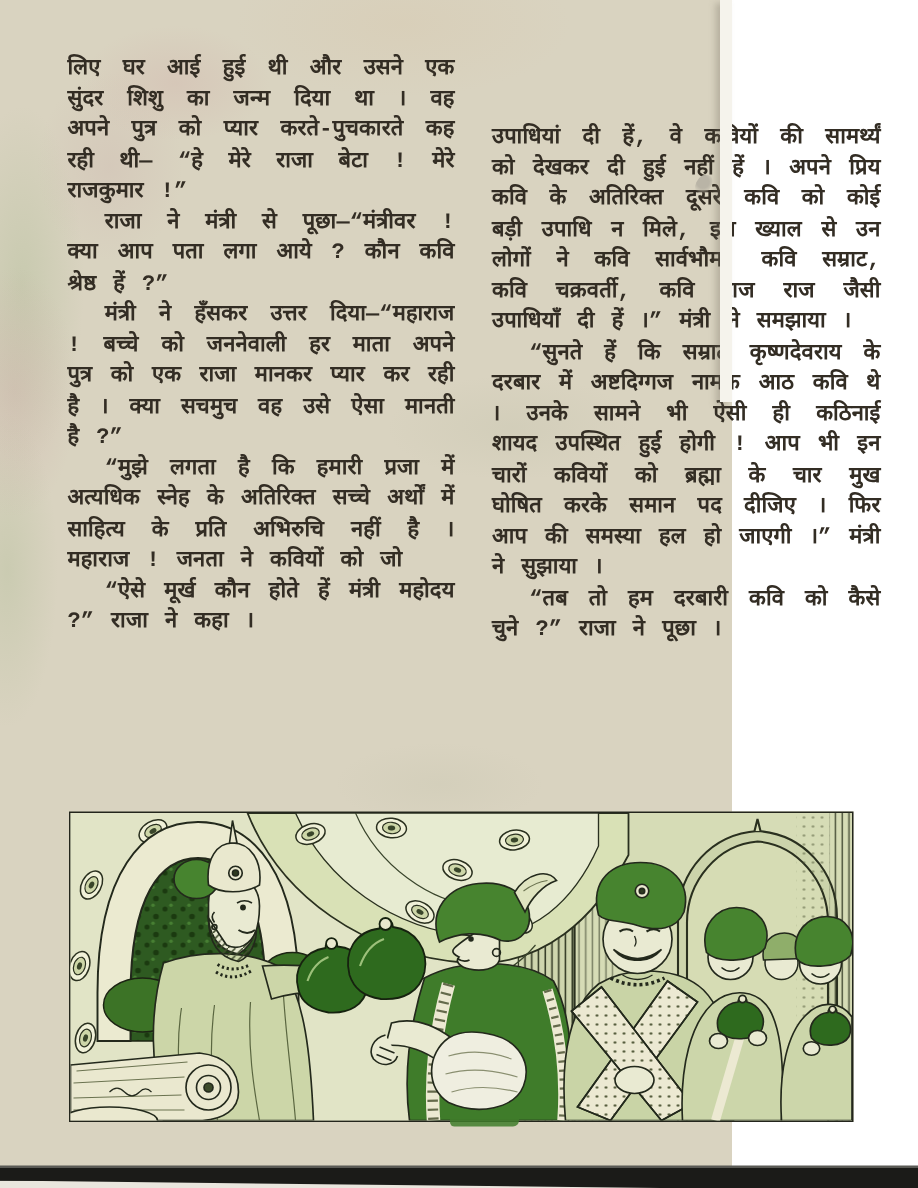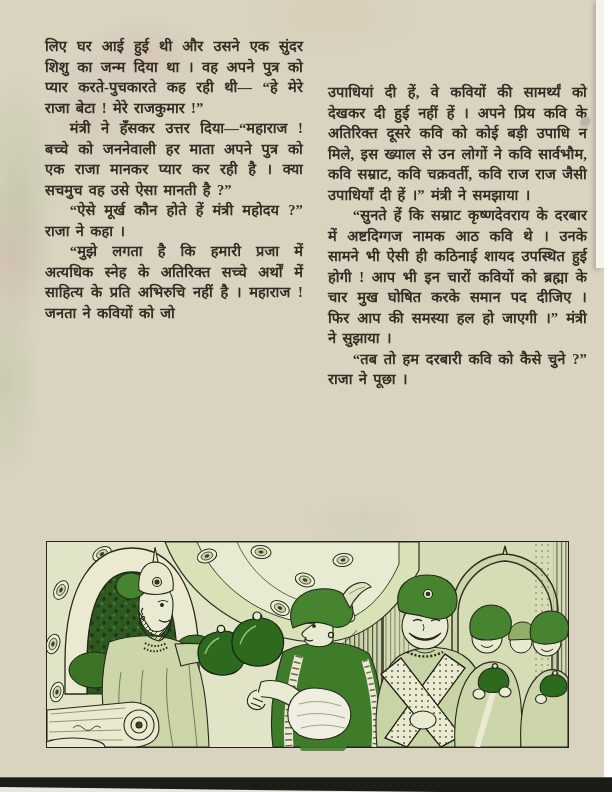--- a/index.html
+++ b/index.html
@@ -1,29 +1,29 @@
 <!DOCTYPE html>
 <html lang="hi"><head>
 <meta charset="utf-8">
 <style>
   html,body{margin:0;padding:0;}
   body{width:612px;height:792px;overflow:hidden;background:#ffffff;}
   .page{
-    position:relative;width:604px;height:792px;
+    position:relative;width:488px;height:792px;
     background:
       radial-gradient(90px 55px at 24% 7%, rgba(201,150,152,.20), rgba(201,150,152,0) 70%),
       radial-gradient(70px 90px at 15% 14%, rgba(186,140,150,.14), rgba(186,140,150,0) 70%),
       radial-gradient(60px 120px at 2% 33%, rgba(190,130,140,.18), rgba(190,130,140,0) 70%),
       radial-gradient(55px 160px at 3% 24%, rgba(150,175,125,.25), rgba(150,175,125,0) 75%),
       radial-gradient(45px 140px at 1% 48%, rgba(150,175,125,.22), rgba(150,175,125,0) 75%),
       radial-gradient(160px 70px at 55% 2%, rgba(215,195,165,.25), rgba(215,195,165,0) 70%),
       radial-gradient(120px 50px at 70% 36%, rgba(150,160,130,.10), rgba(150,160,130,0) 70%),
       radial-gradient(100px 40px at 60% 66%, rgba(150,160,130,.08), rgba(150,160,130,0) 70%),
       #d9d3c0;
-    font-family:Liberation Serif, serif;
+    font-family:Liberation Mono, monospace;
   }
   .col{
     position:absolute;top:36px;
     color:#332d24;
     font-size:14.6px;line-height:20.5px;
     text-align:justify;
     word-spacing:2.5px;letter-spacing:.1px;
     font-weight:600;
   }
   .col-left{left:45px;width:258px;}
@@ -60,23 +60,24 @@
     transform:rotate(25deg);
   }
 </style>
 </head>
 <body>
 
 <div class="page">
 
   <div class="col col-left">
     <p class="p-first">लिए घर आई हुई थी और उसने एक सुंदर शिशु का जन्म दिया था ।  वह अपने पुत्र को प्यार करते-पुचकारते कह रही थी— “हे मेरे राजा बेटा ! मेरे राजकुमार !”</p>
+    <p>राजा ने मंत्री से पूछा—“मंत्रीवर ! क्या आप पता लगा आये ? कौन कवि श्रेष्ठ हें ?”</p>
     <p>मंत्री ने हँसकर उत्तर दिया—“महाराज ! बच्चे को जननेवाली हर माता अपने पुत्र को एक राजा मानकर प्यार कर रही है ।  क्या सचमुच वह उसे ऐसा मानती है ?”</p>
+    <p>“मुझे लगता है कि हमारी प्रजा में अत्यधिक स्नेह के अतिरिक्त सच्चे अर्थों में साहित्य के प्रति अभिरुचि नहीं है ।  महाराज ! जनता ने कवियों को जो</p>
     <p>“ऐसे मूर्ख कौन होते हें मंत्री महोदय ?” राजा ने कहा ।</p>
-    <p>“मुझे लगता है कि हमारी प्रजा में अत्यधिक स्नेह के अतिरिक्त सच्चे अर्थों में साहित्य के प्रति अभिरुचि नहीं है ।  महाराज ! जनता ने कवियों को जो</p>
   </div>
 
   <div class="col col-right">
     <p class="p-first">उपाधियां दी हें, वे कवियों की सामर्थ्यं को देखकर दी हुई नहीं हें ।  अपने प्रिय कवि के अतिरिक्त दूसरे कवि को कोई बड़ी उपाधि न मिले, इस ख्याल से उन लोगों ने कवि सार्वभौम, कवि सम्राट, कवि चक्रवर्ती, कवि राज राज जैसी उपाधियाँ दी हें ।” मंत्री ने समझाया ।</p>
     <p>“सुनते हें कि सम्राट कृष्णदेवराय के दरबार में अष्टदिग्गज नामक आठ कवि थे ।  उनके सामने भी ऐसी ही कठिनाई शायद उपस्थित हुई होगी ! आप भी इन चारों कवियों को ब्रह्मा के चार मुख घोषित करके समान पद दीजिए ।  फिर आप की समस्या हल हो जाएगी ।” मंत्री ने सुझाया ।</p>
     <p>“तब तो हम दरबारी कवि को कैसे चुने ?” राजा ने पूछा ।</p>
   </div>
 
   <div class="figure">
     <svg viewBox="0 0 521 205" xmlns="http://www.w3.org/2000/svg">

